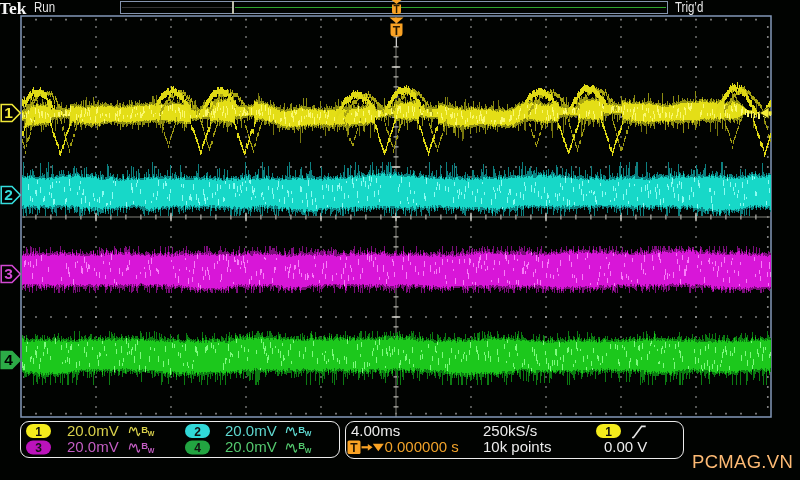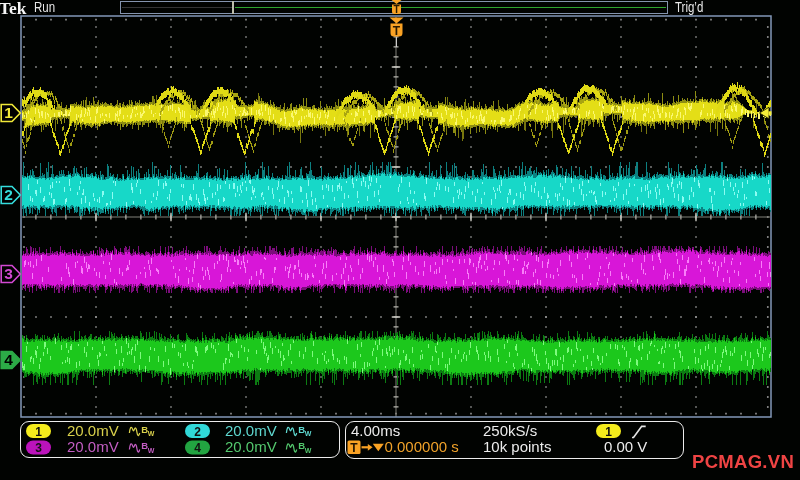--- a/index.html
+++ b/index.html
@@ -121,12 +121,12 @@
 <path d="M632 437.5h1.5l8.2-11.2h4" stroke="#e4e4e4" stroke-width="1.7" fill="none"></path>
 <rect x="347.5" y="440.5" width="13" height="13.5" rx="1.5" fill="#f9a224"></rect>
 <text x="354" y="451.5" text-anchor="middle" font-size="12" font-weight="bold" fill="#241500">T</text>
 <path d="M361.5 447.3H368.2" stroke="#f9a224" stroke-width="2.2" fill="none"></path>
 <polygon points="367.8,443.9 372.6,447.3 367.8,450.7" fill="#f9a224"></polygon>
 <polygon points="372.8,443.7 383.8,443.7 378.3,451.3" fill="#f9a224"></polygon>
 <text x="384.5" y="452" font-size="15" fill="#f0a22a">0.000000 s</text>
 <text x="483" y="452" font-size="15" fill="#ececec">10k points</text>
 <text x="604" y="452" font-size="15" fill="#ececec">0.00 V</text>
 </svg>
-<div class="abs" style="left:692px;top:451px;color:#ef4444;font-size:18.5px;font-weight:bold;letter-spacing:0.3px">PCMAG.VN</div>
+<div class="abs" style="left:692px;top:451px;color:#fdba74;font-size:18.5px;font-weight:normal;letter-spacing:0.3px">PCMAG.VN</div>
 </body></html>

